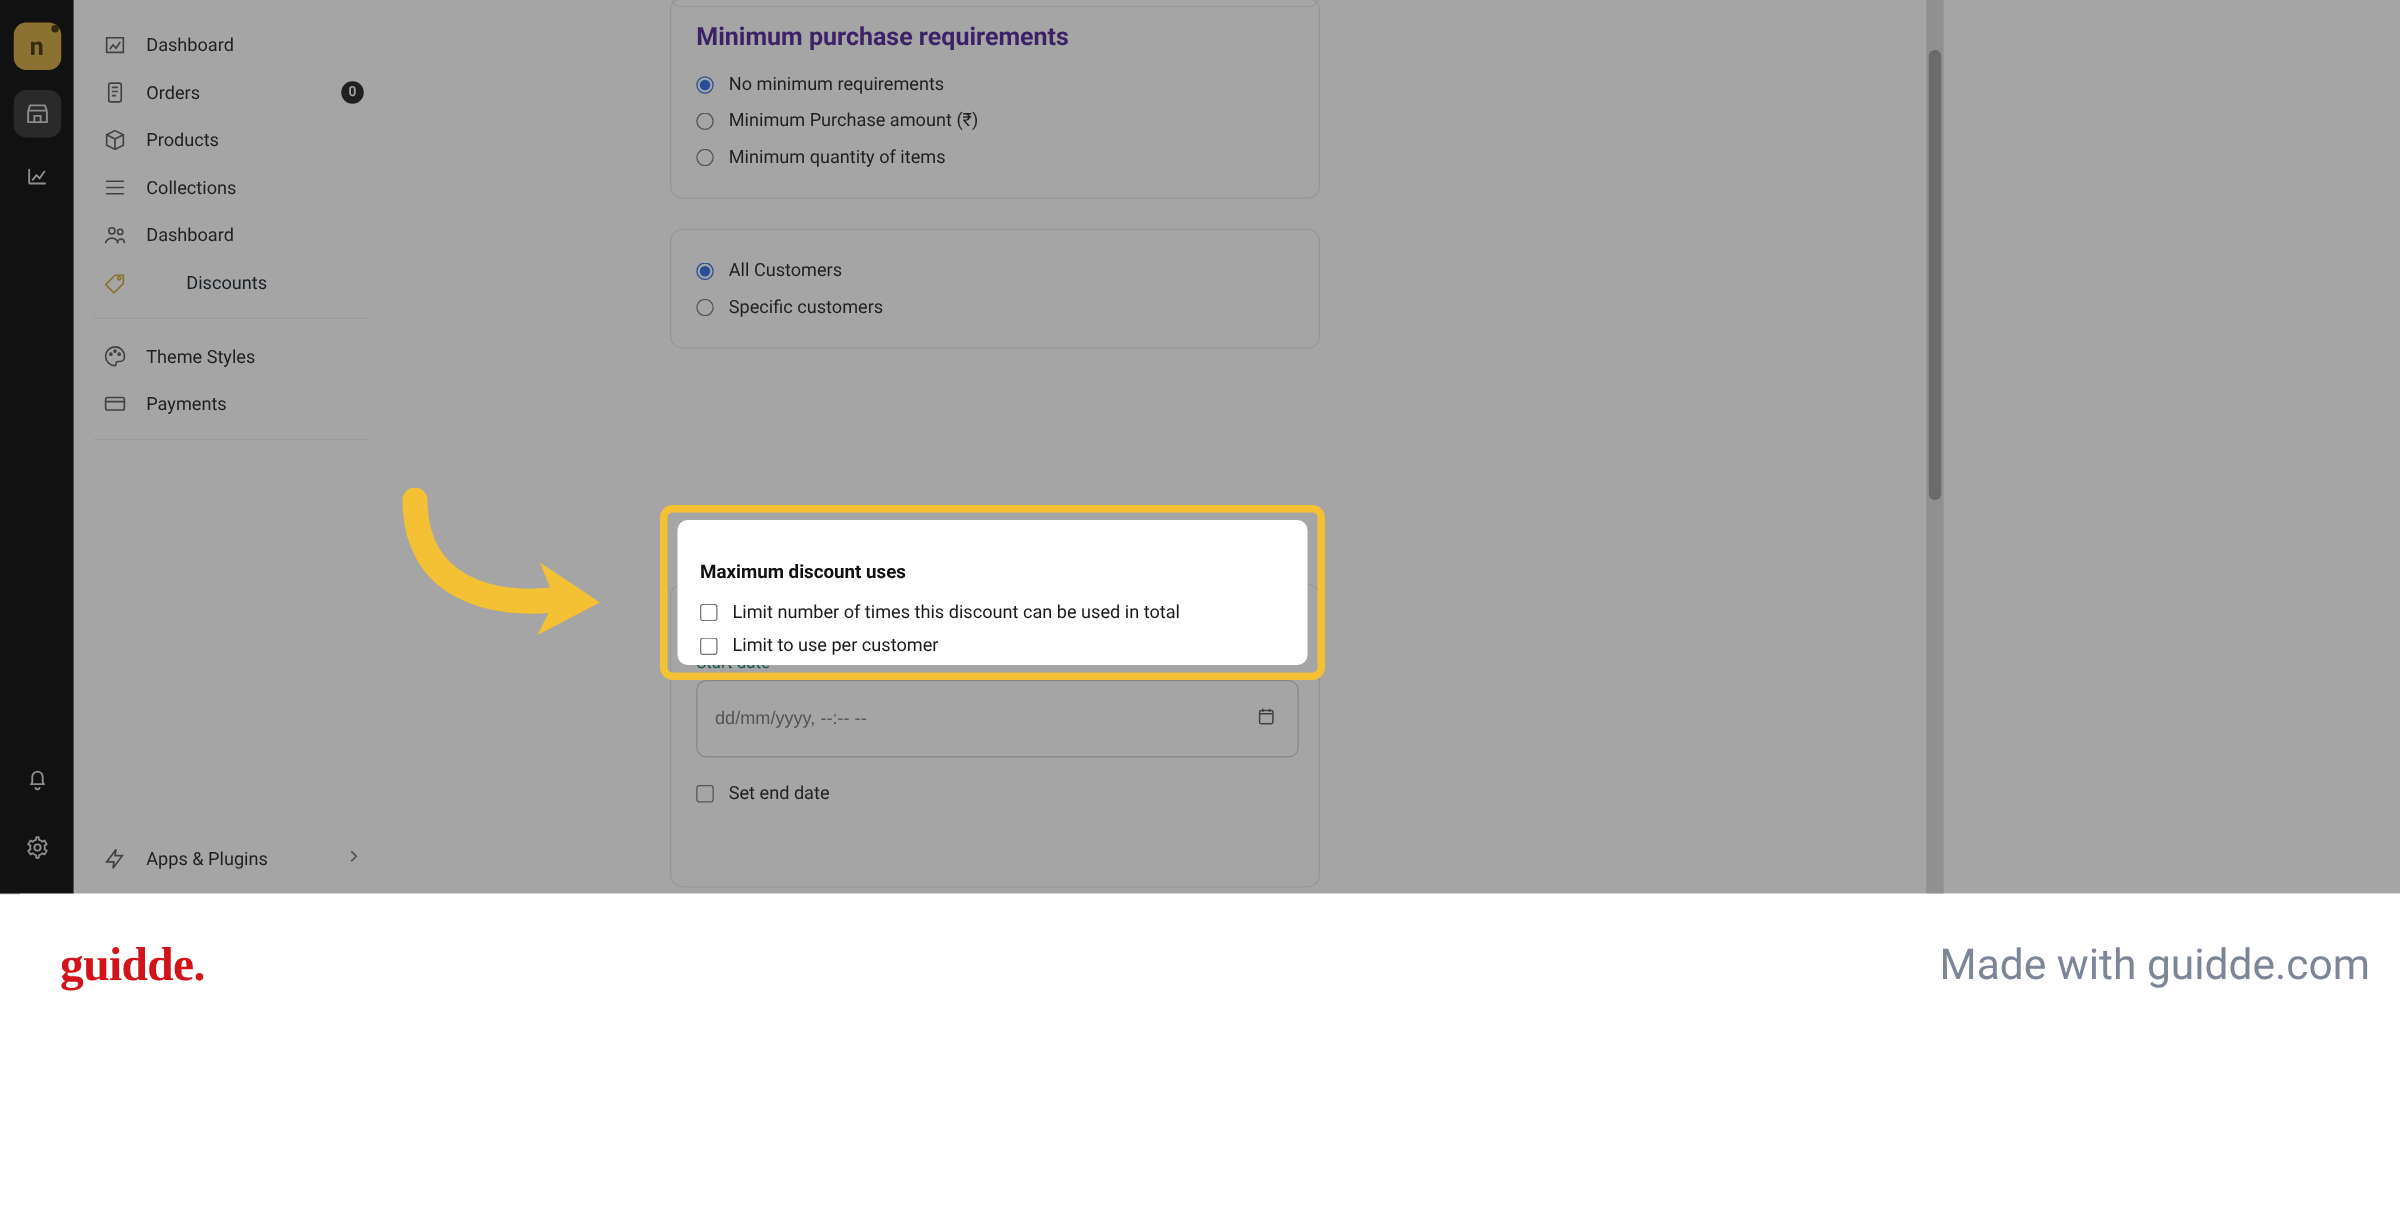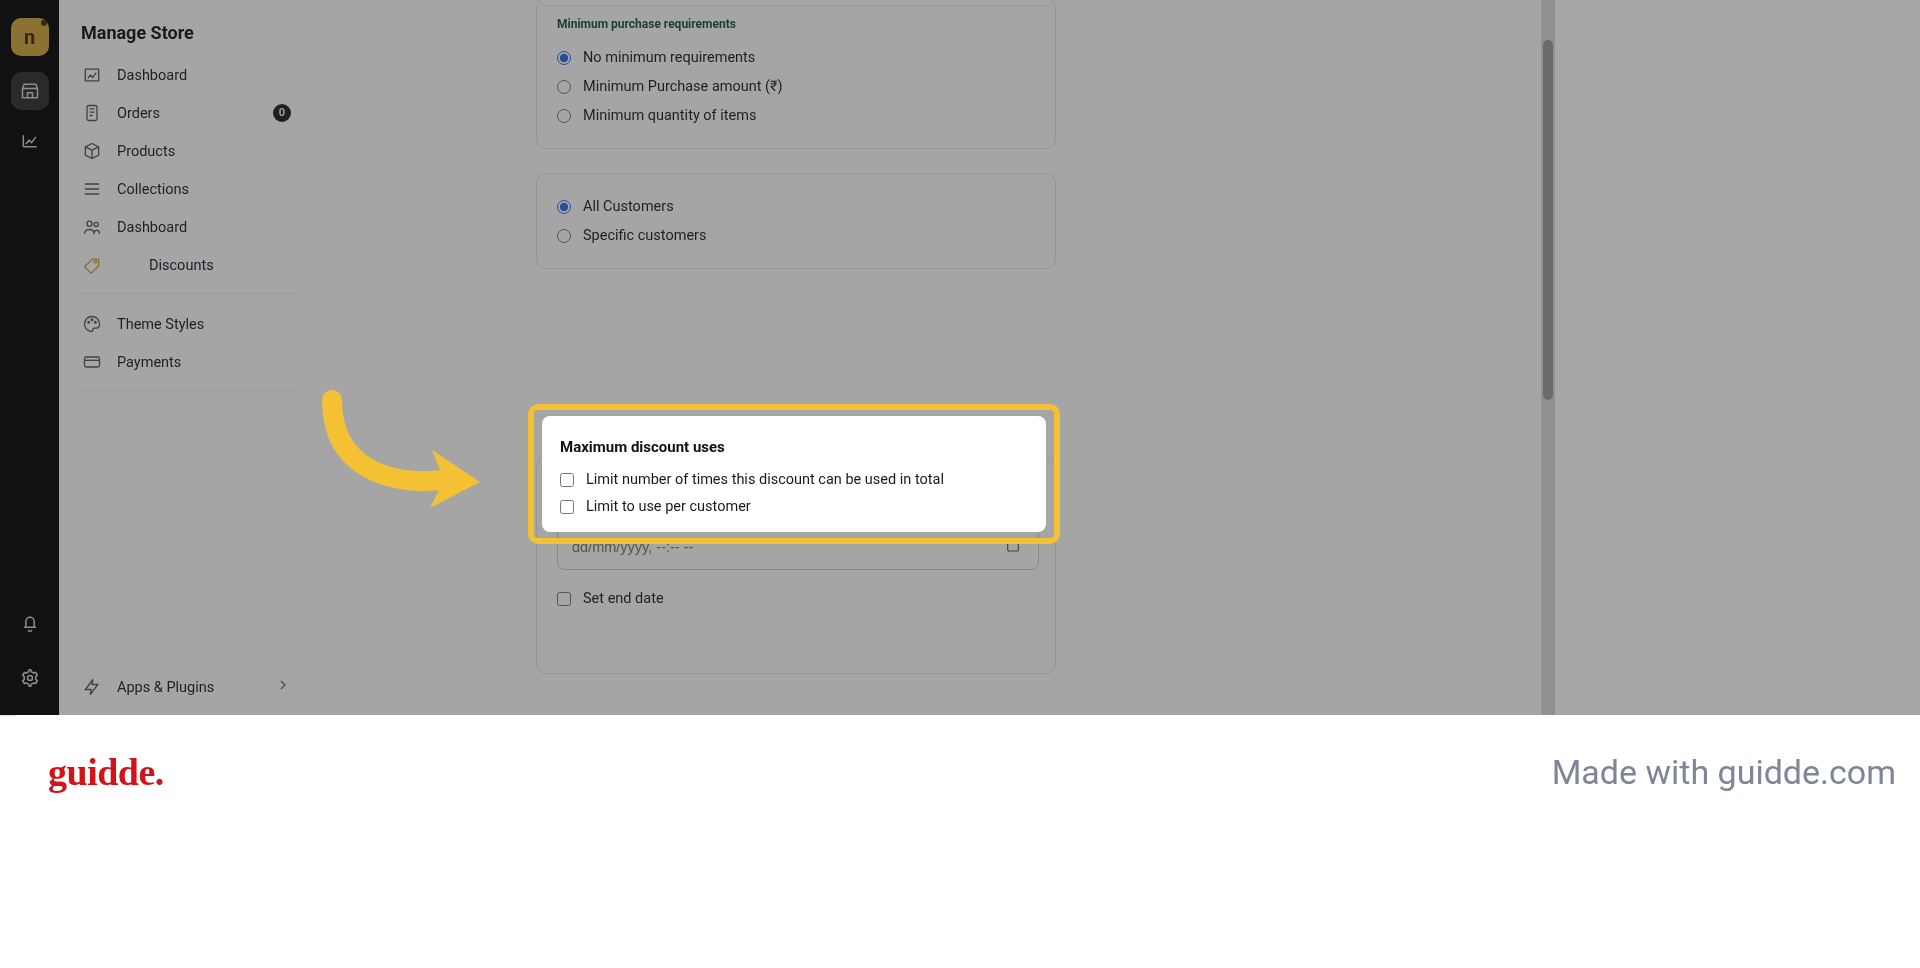--- a/index.html
+++ b/index.html
@@ -112,29 +112,29 @@
   .form-col {
     position:absolute; left: 225px; top:-26px; width: 520px;
   }
   .card {
     background:#fff;
     border:1px solid #e6e6e6;
     border-radius:10px;
     padding:18px 20px;
     margin-top:24px;
   }
-  .card h3 { font-size:12px; font-weight:700; margin:0 0 12px 0; color:#14532d; }
+  .card h3 { font-size:20px; font-weight:700; margin:0 0 12px 0; color:#4c1d95; }
   .radio-row, .check-row {
     display:flex; align-items:center; gap:12px;
     padding:6px 0; font-size:14.5px; color:#1a1a1a;
   }
   .radio-row input, .check-row input { accent-color:#2a6ae9; width:14px; height:14px; margin:0; flex-shrink:0; }
   .label-sm { font-size:13.5px; color:#0f766e; margin-bottom:6px; display:block; }
   .date-input {
-    width:482px; height:46px;
+    width:482px; height:62px;
     border:1px solid #ccc; border-radius:8px;
     padding:0 14px; font-size:14.5px; color:#666;
     background:#fff;
   }
   .date-wrap { position:relative; }
   .date-wrap .cal-icon {
     position:absolute; right:14px; top:50%; transform:translateY(-50%);
     color:#555;
   }
   .date-wrap .cal-icon svg{width:16px;height:16px;stroke:currentColor;fill:none;stroke-width:1.8;}
@@ -160,21 +160,21 @@
   .highlight-outline .hl-border{
     position:absolute; inset:0;
     border:6px solid #f3c133;
     border-radius:10px;
   }
   .highlight-card {
     position:absolute; left:14px; top:12px; right:14px; bottom:12px;
     background:#fff; border-radius:8px;
     padding:14px 18px 10px 18px;
   }
-  .highlight-card h3 { font-size:15px; font-weight:700; margin:8px 0 10px 0; }
+  .highlight-card h3 { font-size:15px; font-weight:700; margin:18px 0 10px 0; }
   .highlight-card .check-row { padding:5px 0; font-size:14.5px; }
 
   
   .arrow {
     position:absolute;
     left: 312px; top: 390px;
     width: 180px; height: 130px;
     pointer-events:none;
   }
   .arrow svg { width:100%; height:100%; }
@@ -252,21 +252,20 @@
     </div>
     <div class="rail-item plain">
       <svg viewBox="0 0 24 24">
           <circle cx="12" cy="12" r="3"></circle>
           <path d="M19 12a7 7 0 00-.2-1.7l2-1.5-2-3.4-2.3.9a7 7 0 00-3-1.7L13 2h-2l-.5 2.6a7 7 0 00-3 1.7l-2.3-.9-2 3.4 2 1.5A7 7 0 005 12c0 .6.1 1.1.2 1.7l-2 1.5 2 3.4 2.3-.9a7 7 0 003 1.7L11 22h2l.5-2.6a7 7 0 003-1.7l2.3.9 2-3.4-2-1.5c.1-.6.2-1.1.2-1.7z"></path>
         </svg>
     </div>
   </div>
 
   <div class="sidebar">
-    <div class="title">Manage Store</div>
 
     <div class="nav-item">
       <span class="nicon">
           <svg viewBox="0 0 24 24">
             <path d="M4 19V5h16v14H4zM7 16l3-4 3 3 4-6"></path>
           </svg>
         </span>
       <span>Dashboard</span>
     </div>
     <div class="nav-item">

